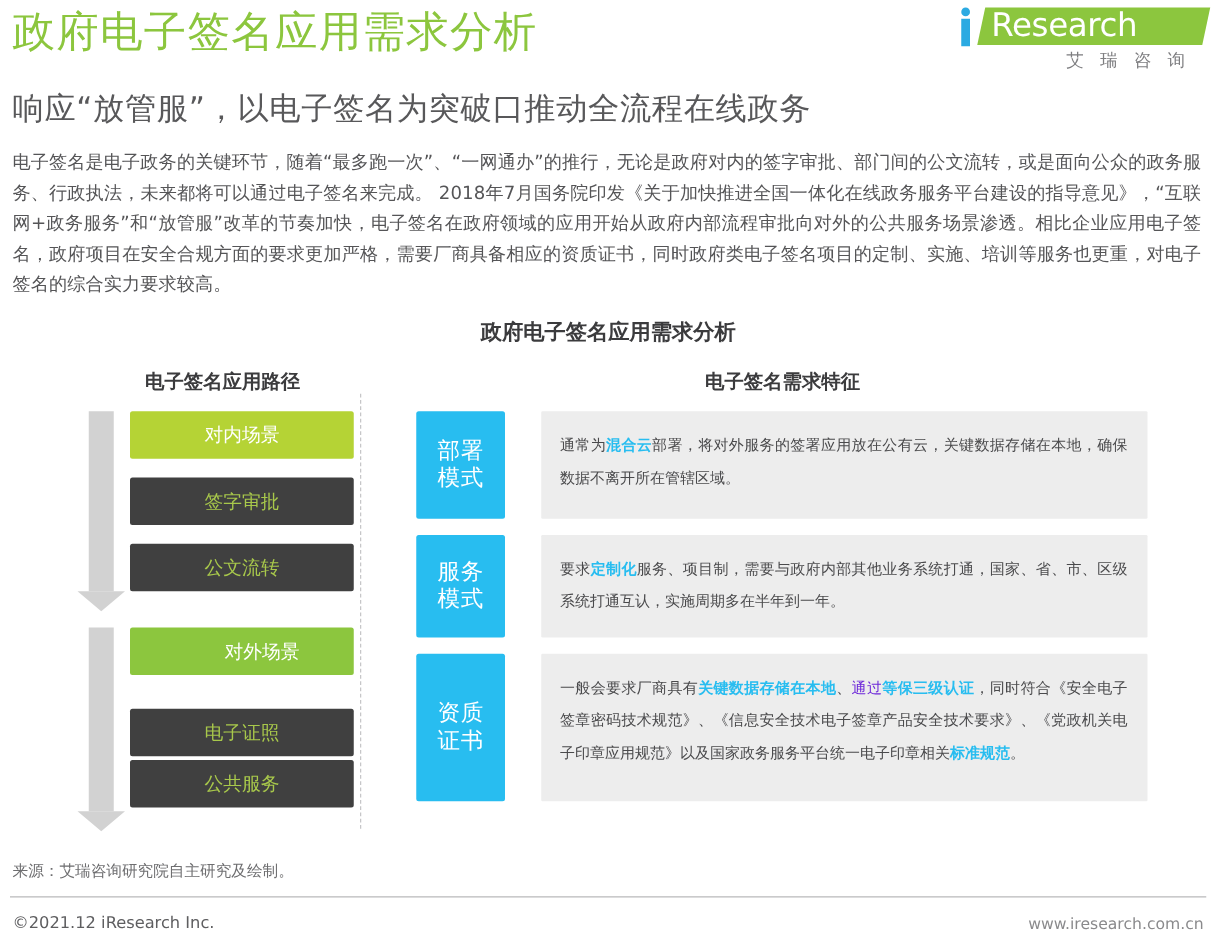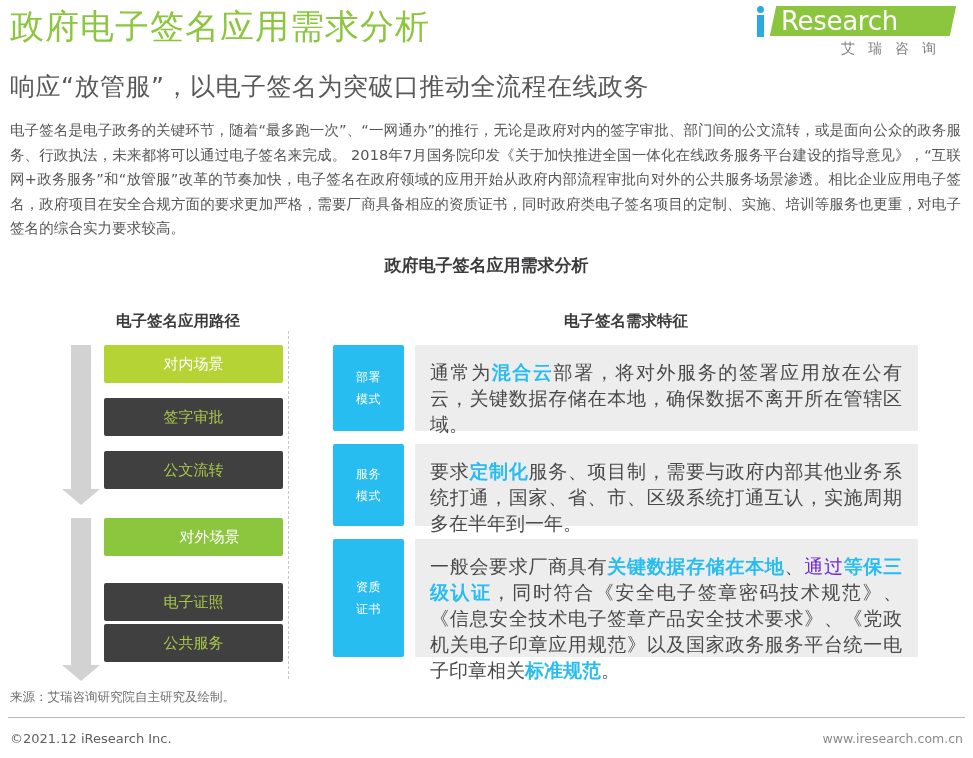--- a/index.html
+++ b/index.html
@@ -39,21 +39,21 @@
     font-size: 25px;
     line-height: 34px;
     color: #58585A;
     white-space: nowrap;
     letter-spacing: 0.5px;
   }
 
   
   .logo {
     position: absolute;
-    right: 20px;
+    right: 8px;
     top: 4px;
     width: 198px;
     height: 58px;
   }
   .logo-mark {
     position: relative;
     height: 34px;
     width: 198px;
   }
   .logo-parallelogram {
@@ -118,21 +118,21 @@
   .chart-title {
     text-align: center;
     font-size: 17px;
     font-weight: bold;
     color: #3B3B3D;
     margin-top: 13px;
   }
   .col-headers {
     position: relative;
     height: 34px;
-    margin-top: 34px;
+    margin-top: 18px;
   }
   .col-head-left {
     position: absolute;
     left: 68px;
     top: 0;
     width: 220px;
     text-align: center;
     font-size: 15.5px;
     font-weight: bold;
     color: #3B3B3D;
@@ -228,36 +228,36 @@
   .card {
     position: relative;
     display: flex;
     align-items: stretch;
     margin-bottom: 13px;
   }
   .card-label {
     flex: 0 0 71px;
     background: #28BDF0;
     color: #ffffff;
-    font-size: 12px;
+    font-size: 18px;
     line-height: 22px;
     display: flex;
     flex-direction: column;
     align-items: center;
     justify-content: center;
     border-radius: 2px;
     letter-spacing: 0.5px;
   }
   .card-text {
     flex: 1 1 auto;
     background: #EDEDED;
-    margin-left: 11px;
+    margin-left: 29px;
     padding: 14px 16px 14px 15px;
     box-sizing: border-box;
-    font-size: 19px;
+    font-size: 12px;
     line-height: 26px;
     color: #4A4A4C;
     border-radius: 1px;
     text-align: justify;
   }
   .hl {
     color: #28BDF0;
     font-weight: bold;
   }
   .hl-plain {

